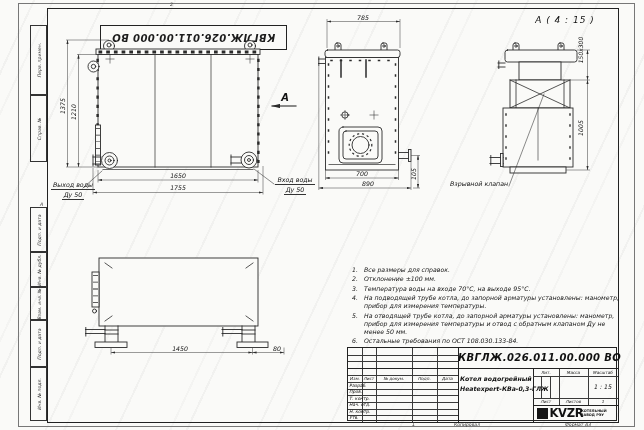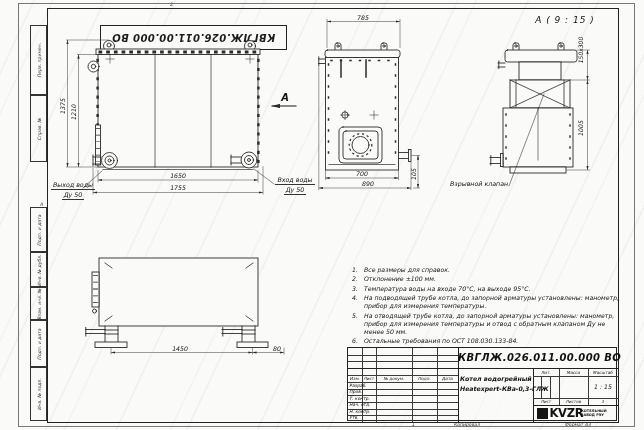--- a/index.html
+++ b/index.html
@@ -166,21 +166,21 @@
       <line x1="0.8" y1="176" x2="93" y2="176" marker-start="url(#sv)" marker-end="url(#sv)"></line>
       <path d="M93 143.5h9 M95 176h7"></path>
       <line x1="100" y1="143.5" x2="100" y2="176" marker-start="url(#sv)" marker-end="url(#sv)"></line>
     </g>
     <text x="45" y="7.5" font-size="6.2" text-anchor="middle">785</text>
     <text x="44" y="164" font-size="6.2" text-anchor="middle">700</text>
     <text x="50" y="174" font-size="6.2" text-anchor="middle">890</text>
     <text transform="rotate(-90 97.5 162)" x="97.5" y="162" font-size="6.2" text-anchor="middle">105</text>
   </svg>
 
-  <div class="dtitle" style="left:520px;top:15px;width:90px;text-align:center;">А ( 9 : 15 )</div>
+  <div class="dtitle" style="left:520px;top:15px;width:90px;text-align:center;">А ( 4 : 15 )</div>
   <svg class="abs" style="left:478px;top:10px;" width="162" height="192" viewBox="0 0 162 192">
     <defs>
         <marker id="dv" viewBox="0 0 8 4" refX="7.5" refY="2" markerWidth="8" markerHeight="4" orient="auto-start-reverse">
           <path d="M0 0L8 2L0 4z" fill="#2b2b2b"></path>
         </marker>
       </defs>
     <g stroke="#2b2b2b" stroke-width="0.9" fill="none" stroke-linecap="square">
       <rect x="35" y="33" width="6" height="9" rx="2" fill="#fafaf8"></rect>
         <circle cx="38" cy="36" r="1.2"></circle>
       <rect x="80" y="33" width="6" height="9" rx="2" fill="#fafaf8"></rect>

